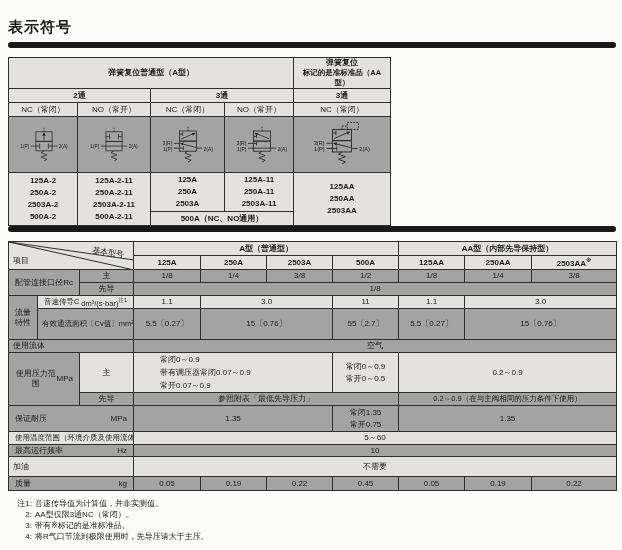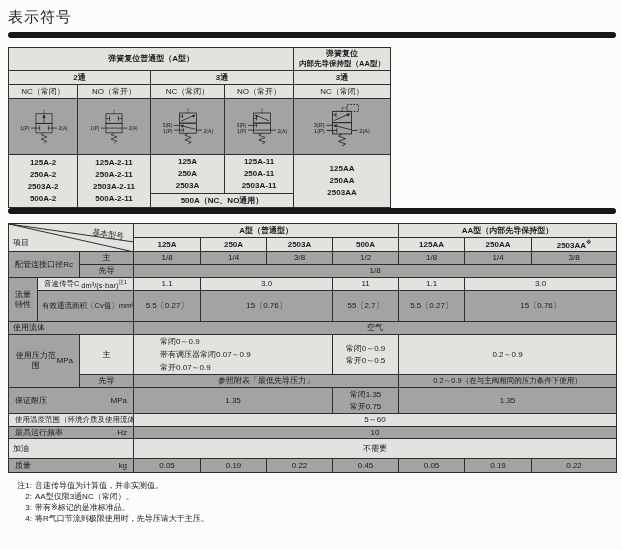--- a/index.html
+++ b/index.html
@@ -5,21 +5,21 @@
   * { box-sizing: border-box; }
   html,body { margin:0; padding:0; }
   body {
     width:622px; height:550px;
     background:#fcfcfa;
     font-family:"Liberation Sans","DejaVu Sans",sans-serif;
     color:#1a1a1a;
     -webkit-font-smoothing:antialiased;
   }
   .page { position:relative; padding:6px 6px 0 8px; width:622px; }
-  .sec-title { font-size:15px; font-weight:normal; letter-spacing:1px; margin:2px 0 5px 0; }
+  .sec-title { font-size:15px; font-weight:bold; letter-spacing:1px; margin:12px 0 5px 0; }
   .bar { width:608px; height:6px; background:#181818; border-radius:3px; margin:0 0 9px 0; }
 
   table { border-collapse:collapse; table-layout:fixed; background:#a3a3a3; }
   table.t1 { width:382px; border:1.5px solid #222; }
   table.t2 { width:608px; border:1.5px solid #222; }
   td {
     border:1px solid #2e2e2e;
     font-size:8px; text-align:center; vertical-align:middle;
     padding:0 2px; overflow:hidden; line-height:1.25;
   }
@@ -57,21 +57,21 @@
         <col style="width:74px">
         <col style="width:69px">
         <col style="width:97px">
       </colgroup>
     <tbody>
         <tr style="height:23px">
       <td class="gray b" colspan="4">弹簧复位普通型（A型）</td>
       <td class="gray b">
         <div style="line-height:10px">
               <div>弹簧复位</div>
-              <div class="fs75">内部先导保持型（AA型）</div>
+              <div class="fs75">标记的是准标准品（AA型）</div>
             </div>
       </td>
     </tr>
     <tr style="height:14px">
       <td class="gray b" colspan="2">2通</td>
       <td class="gray b" colspan="2">3通</td>
       <td class="gray b">3通</td>
     </tr>
     <tr style="height:14px">
       <td class="gray">NC（常闭）</td>

